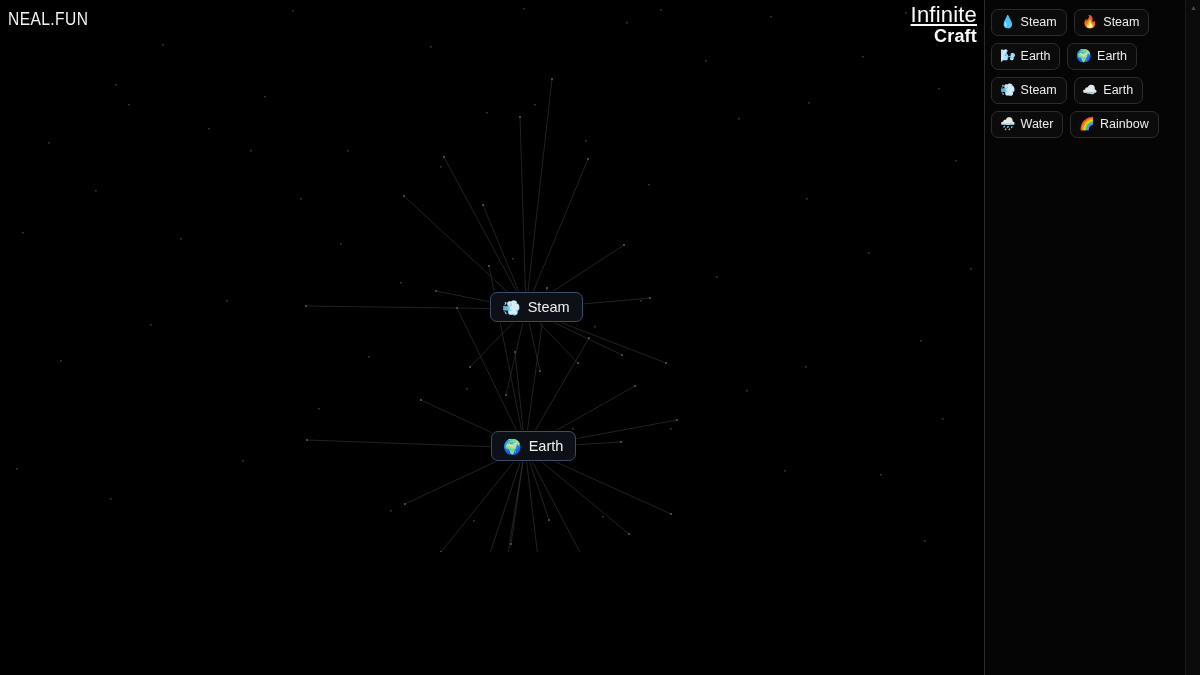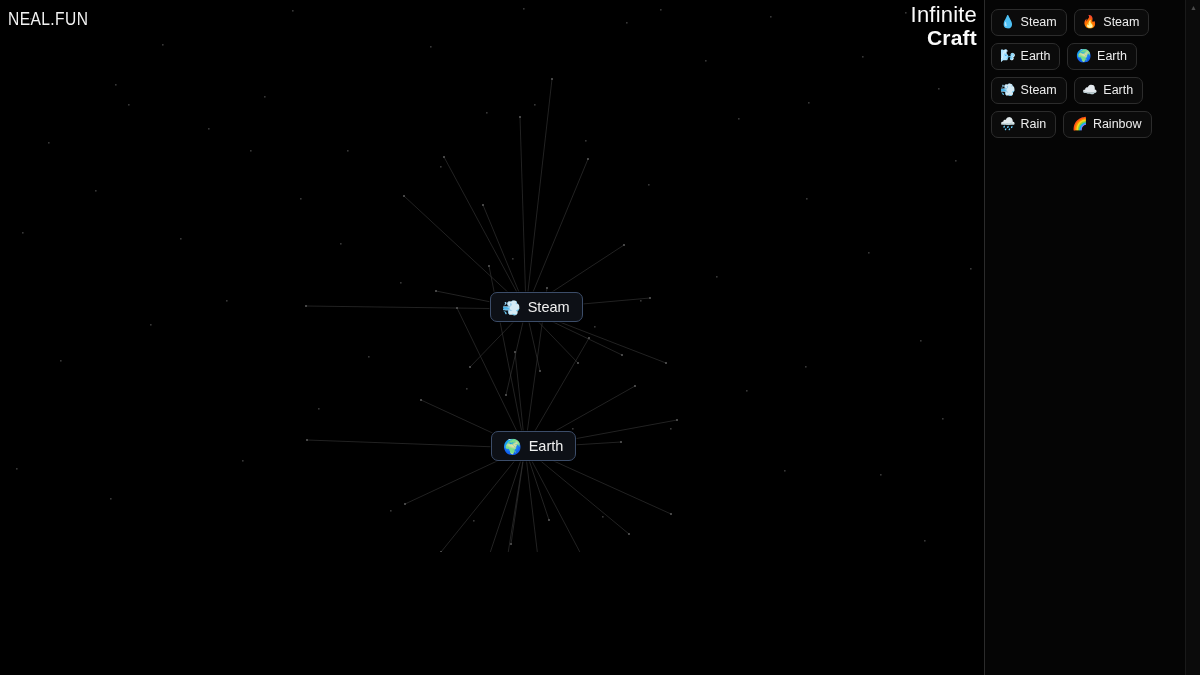--- a/index.html
+++ b/index.html
@@ -41,22 +41,22 @@
     color:#f0f0f0;
     white-space:nowrap;
     box-shadow:0 0 0 1px rgba(0,0,0,.6);
     z-index:4;
   }
   .node .emoji { font-size:15px; line-height:1; }
   #game-title {
     position:absolute; left:905px; top:4px; width:72px;
     text-align:right; line-height:1.04; z-index:6;
   }
-  #game-title .t1 { display:block; font-size:22px; font-weight:300; color:#fafafa; letter-spacing:.2px;}
-  #game-title .t2 { display:block; font-size:21px; font-weight:700; color:#fafafa; letter-spacing:.2px;}
+  #game-title .t1 { display:block; font-size:22px; font-weight:300; color:#fafafa; letter-spacing:.2px;text-decoration:underline;}
+  #game-title .t2 { display:block; font-size:18px; font-weight:700; color:#fafafa; letter-spacing:.2px;}
 
   
   #sidebar {
     position:absolute; right:0; top:0; width:216px; height:675px;
     background:#050505;
     border-left:1px solid #2b2b2b;
   }
   #sidebar-items {
     position:absolute; left:6px; top:9px; right:18px;
     display:flex; flex-wrap:wrap; gap:7px 7px;
@@ -284,21 +284,21 @@
       <div class="item">
         <span class="emoji">💨</span>
         <span>Steam</span>
       </div>
       <div class="item">
         <span class="emoji">☁️</span>
         <span>Earth</span>
       </div>
       <div class="item">
         <span class="emoji">🌧️</span>
-        <span>Rain</span>
+        <span>Water</span>
       </div>
       <div class="item">
         <span class="emoji">🌈</span>
         <span>Rainbow</span>
       </div>
     </div>
 
   <div id="scrollbar">
     <div id="scroll-up">▲</div>
   </div>

